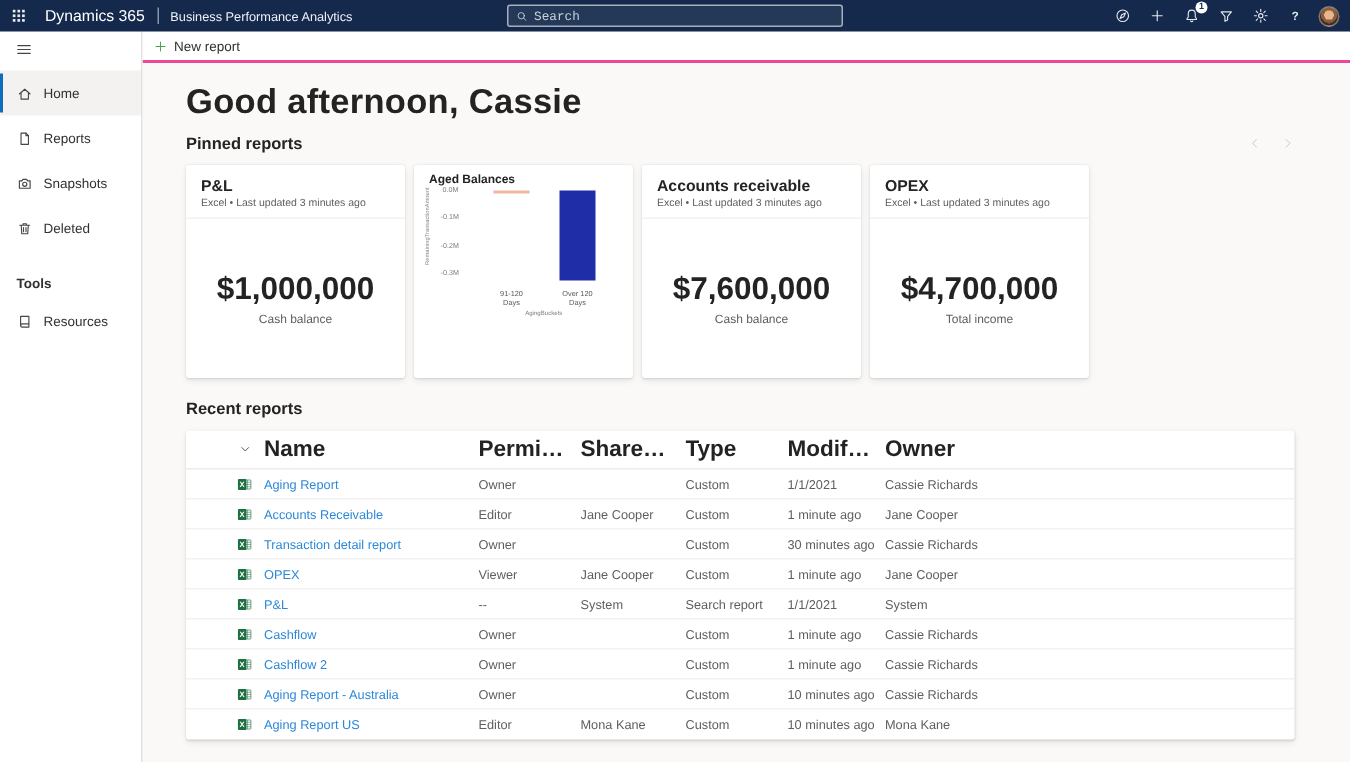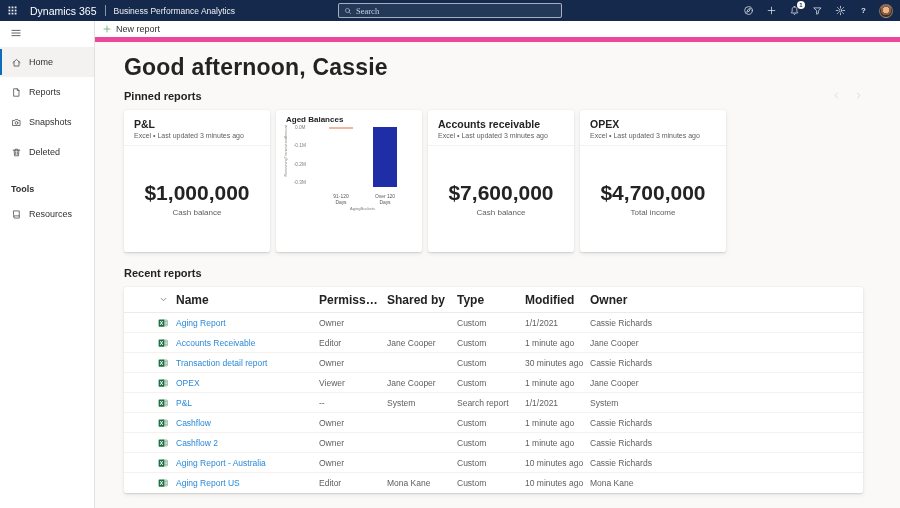--- a/index.html
+++ b/index.html
@@ -12,21 +12,21 @@
     display:flex;align-items:center;color:#fff;z-index:10}
   .waffle{width:24px;height:21px;display:flex;align-items:center;justify-content:center;color:#e8ebf1;cursor:pointer}
   .waffle svg{width:11px;height:11px}
   .brand{font-size:10.5px;font-weight:400;margin-left:6px;white-space:nowrap}
   .tb-divider{width:1px;height:11px;background:rgba(255,255,255,.5);margin:0 8px}
   .appname{font-size:8.5px;color:#eef1f6;white-space:nowrap}
   .searchbox{position:absolute;left:338px;top:3px;width:224px;height:15px;display:flex;align-items:center;gap:4px;
     padding:0 5px;background:rgba(255,255,255,.07);border:1px solid rgba(255,255,255,.6);border-radius:2px}
   .searchbox .icon{display:flex;color:#d6dce7}
   .searchbox .icon svg{width:8px;height:8px}
-  .searchbox input{flex:1;background:transparent;border:none;outline:none;color:#e2e7ef;font-size:8.5px;font-family:Liberation Serif, serif}
+  .searchbox input{flex:1;background:transparent;border:none;outline:none;color:#e2e7ef;font-size:8.5px;font-family:Liberation Mono, monospace}
   .searchbox input::placeholder{color:#c9d1de}
   .top-actions{margin-left:auto;display:flex;align-items:center;gap:9px;padding-right:7px}
   .top-btn{position:relative;width:14px;height:14px;display:flex;align-items:center;justify-content:center;color:#e2e7ef;cursor:pointer}
   .top-btn svg{width:11px;height:11px}
   .badge{position:absolute;top:-3px;right:-4px;min-width:8px;height:8px;border-radius:4px;background:#fff;
     color:#1b2c4f;font-size:6px;font-weight:700;display:flex;align-items:center;justify-content:center;padding:0 1px}
   .avatar{width:14px;height:14px;border-radius:50%;cursor:pointer;border:1px solid rgba(255,255,255,.35);
     background:radial-gradient(circle at 50% 42%,#e9b68c 0 34%,#8a5c40 35% 58%,#3d2b20 59% 100%)}
 
   
@@ -38,21 +38,21 @@
     font-size:9px;color:#323130;cursor:pointer;white-space:nowrap}
   .nav-item.selected{background:#f3f2f1}
   .nav-item.selected::before{content:"";position:absolute;left:0;top:2px;bottom:2px;width:2px;background:var(--accent,#0F6CBD)}
   .nav-icon{display:flex;color:#484644}
   .nav-icon svg{width:11px;height:11px}
   .section-label{margin-top:14px;height:15px;display:flex;align-items:center;padding-left:11px;
     font-size:9px;font-weight:700;color:#323130}
 
   
   .content{position:absolute;left:95px;top:21px;right:0;bottom:0;overflow:hidden}
-  .cmd-bar{height:21px;background:#fff;display:flex;align-items:center;padding-left:7px;border-bottom:5px solid #ec4899}
+  .cmd-bar{height:21px;background:#fff;display:flex;align-items:center;padding-left:7px;border-bottom:2px solid #ec4899}
   .cmd-btn{display:flex;align-items:center;gap:4px;font-size:9px;color:#323130;cursor:pointer}
   .cmd-btn .icon{display:flex;color:var(--plus-green,#4EA24E)}
   .cmd-btn .icon svg{width:10px;height:10px}
   .page{padding:0 37px 0 29px}
   .greeting{font-size:23px;line-height:26px;font-weight:600;color:#242322;margin-top:12px;letter-spacing:.2px}
   .section-head{display:flex;align-items:center;justify-content:space-between;margin-top:9px;height:13px}
   .section-title{font-size:11px;font-weight:700;color:#242322}
   .carousel-nav{display:flex;gap:13px;color:#c8c6c4}
   .carousel-nav .icon{display:flex;cursor:pointer}
   .carousel-nav svg{width:9px;height:9px}
@@ -85,21 +85,21 @@
   .xtick{width:34px;text-align:center;font-size:7px;line-height:8px;color:#595857;
     transform:scale(.7);transform-origin:center top}
   .chart-xlabel{margin-left:27px;text-align:center;font-size:7px;color:#7f7d7b;margin-top:-3px;
     transform:scale(.58);transform-origin:center top}
 
   
   .recent-head{margin-top:14px}
   .table-card{margin-top:8px;background:#fff;border-radius:2px;overflow:hidden;
     box-shadow:0 .5px 1.5px rgba(0,0,0,.12),0 2px 5px rgba(0,0,0,.07)}
   .t-grid{display:grid;grid-template-columns:26px 26px 143px 68px 70px 68px 65px 1fr;align-items:center}
-  .t-head{height:26px;border-bottom:1px solid #edebe9;font-size:12px;font-weight:600;color:#242322}
+  .t-head{height:26px;border-bottom:1px solid #edebe9;font-size:15px;font-weight:600;color:#242322}
   .t-row{height:20px;border-bottom:1px solid #f3f2f1;font-size:8.5px;color:#605e5c;cursor:pointer}
   .t-row:last-child{border-bottom:none}
   .t-chevron{display:flex;justify-content:center;color:#484644;cursor:pointer}
   .t-chevron svg{width:9px;height:9px}
   .t-file{display:flex;justify-content:center}
   .t-file svg{width:10px;height:10px}
   .t-name{color:var(--link,#2B88D8);white-space:nowrap;overflow:hidden;text-overflow:ellipsis;padding-right:6px}
   .cell{white-space:nowrap;overflow:hidden;text-overflow:ellipsis;padding-right:6px}
 </style>
 </head>

